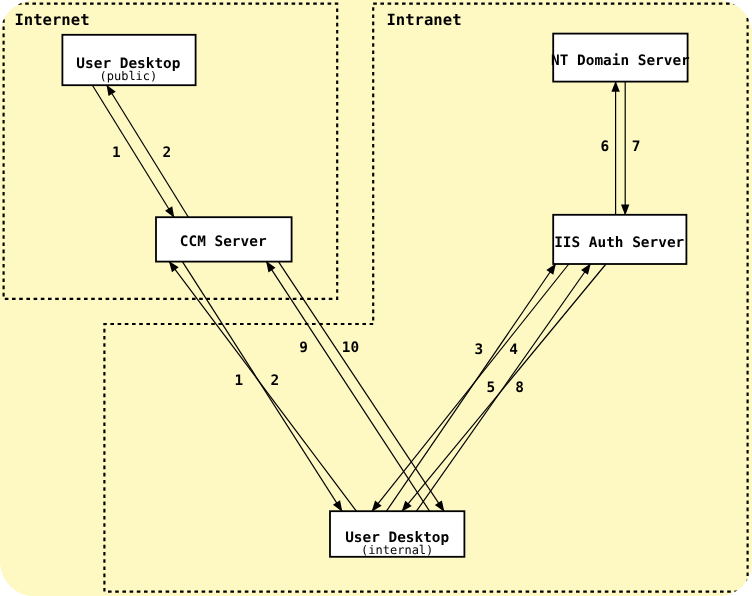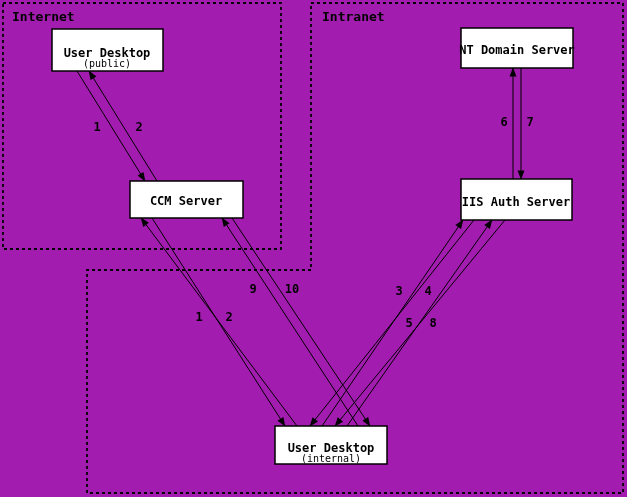--- a/index.html
+++ b/index.html
@@ -1,19 +1,20 @@
 <!DOCTYPE html>
 <html><head>
 <meta charset="utf-8">
 <style>
   html, body { margin: 0; padding: 0; background: #ffffff; }
   .stage {
     width: 627px; height: 497px; position: relative;
-    background: #a21caf; overflow: hidden;
+    background: #fef9c3; overflow: hidden;
     font-family: "DejaVu Sans Mono", monospace;
+    border-radius: 29px;
   }
   svg { display: block; }
   .zone-border { fill: none; stroke: #000; stroke-width: 1.8; stroke-dasharray: 3 3; }
   .node-box { fill: #fff; stroke: #000; stroke-width: 1.5; }
   .edge { stroke: #000; stroke-width: 1; fill: none; }
   .zone-label { font: bold 13px "DejaVu Sans Mono", monospace; fill: #000; }
   .node-title { font: bold 12px "DejaVu Sans Mono", monospace; fill: #000; text-anchor: middle; }
   .node-subtitle { font: 10px "DejaVu Sans Mono", monospace; fill: #000; text-anchor: middle; }
   .edge-label { font: bold 12px "DejaVu Sans Mono", monospace; fill: #000; text-anchor: middle; }
 </style>

